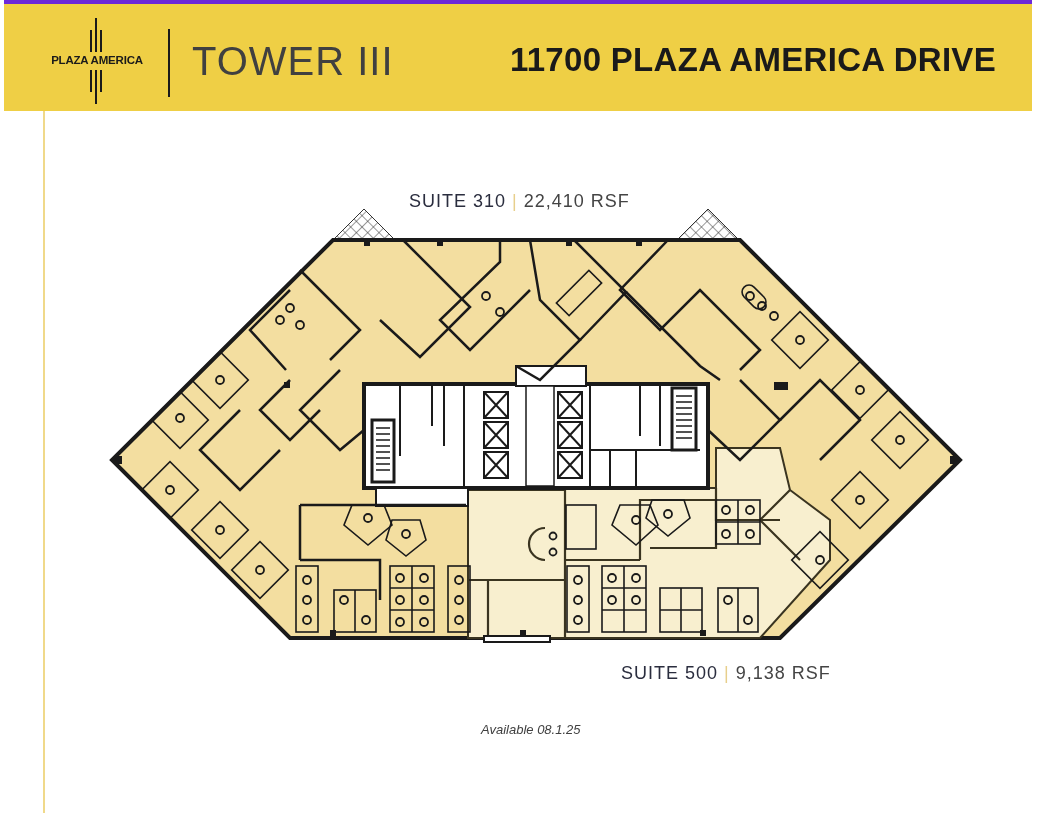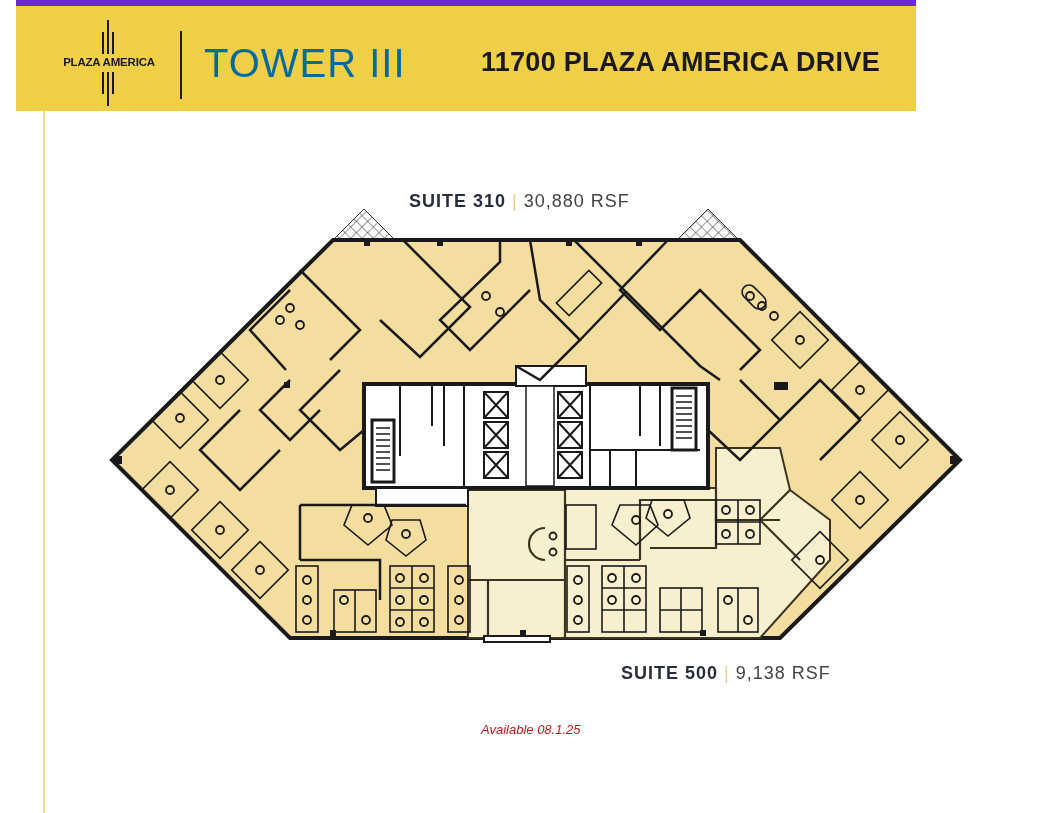--- a/index.html
+++ b/index.html
@@ -1,39 +1,39 @@
 <!DOCTYPE html>
 <html><head>
 <meta charset="utf-8">
 <style>
   html, body { margin:0; padding:0; }
   body { width:1052px; height:813px; background:#ffffff; position:relative; overflow:hidden;
          font-family:"Liberation Sans", sans-serif; }
-  .header { position:absolute; left:16px; top:0; width:900px; height:111px; background:#efcf45;
-            border-top:6px solid #6d28d9; box-sizing:border-box; }
+  .header { position:absolute; left:4px; top:0; width:1028px; height:111px; background:#efcf45;
+            border-top:4px solid #6d28d9; box-sizing:border-box; }
   .logo { position:absolute; left:38px; top:14px; width:110px; height:86px; }
   .logo-lines-top, .logo-lines-bot { position:absolute; left:48px; width:14px; }
   .logo-lines-top { top:0; height:34px; }
   .logo-lines-bot { top:52px; height:34px; }
   .logo-line { position:absolute; bottom:0; width:1.5px; background:#1a1a1a; }
   .logo-text { position:absolute; left:0; top:36px; width:110px; text-align:center;
                font-size:11.5px; font-weight:bold; color:#1a1a1a; letter-spacing:-0.2px; }
   .divider { position:absolute; left:164px; top:25px; width:2px; height:68px; background:#1a1a1a; }
   .tower-title { position:absolute; left:188px; top:33px; font-size:40px; font-weight:normal;
-                 color:#0369a1; letter-spacing:1px; line-height:48px; }
-  .address { position:absolute; right:36px; top:40px; font-size:27px; font-weight:bold;
+                 color:#404040; letter-spacing:1px; line-height:48px; }
+  .address { position:absolute; right:36px; top:40px; font-size:33px; font-weight:bold;
              color:#1a1a1a; letter-spacing:0.3px; line-height:32px; }
   .side-line { position:absolute; left:43px; top:111px; width:2px; height:702px; background:#f0d98a; }
   .suite-label { position:absolute; font-size:18px; letter-spacing:1px; color:#2a2d3e; white-space:nowrap; }
-  .suite-label .name { font-weight:bold; }
+  .suite-label .name { font-weight:normal; }
   .suite-label .sep { color:#e7cf8c; margin:0 6px; font-weight:normal; }
   .suite-label .rsf { color:#444; }
   .suite-310-label { left:409px; top:191px; }
   .suite-300-label { left:621px; top:663px; }
-  .available { position:absolute; left:481px; top:722px; font-size:13px; font-style:italic; color:#b91c1c; }
+  .available { position:absolute; left:481px; top:722px; font-size:13px; font-style:italic; color:#404040; }
   .plan { position:absolute; left:0; top:0; }
 </style>
 </head>
 <body>
 
 <div class="header">
   <div class="logo">
     <div class="logo-lines-top">
       <div class="logo-line" style="left:0;height:22px"></div>
       <div class="logo-line" style="left:5px;height:34px"></div>
@@ -235,19 +235,19 @@
       <rect x="950" y="456" width="8" height="8"></rect>
     <rect x="330" y="630" width="6" height="6"></rect>
       <rect x="520" y="630" width="6" height="6"></rect>
     <rect x="700" y="630" width="6" height="6"></rect>
   </g>
 
   <rect x="484" y="636" width="66" height="6" fill="#ffffff" stroke="#1a1a1a" stroke-width="2"></rect>
 </svg>
 
 <div class="suite-label suite-310-label">
-  <span class="name">SUITE 310</span><span class="sep">|</span><span class="rsf">30,880 RSF</span>
+  <span class="name">SUITE 310</span><span class="sep">|</span><span class="rsf">22,410 RSF</span>
 </div>
 <div class="suite-label suite-300-label">
   <span class="name">SUITE 500</span><span class="sep">|</span><span class="rsf">9,138 RSF</span>
 </div>
 
 <div class="available">Available 08.1.25</div>
 
 </body></html>

